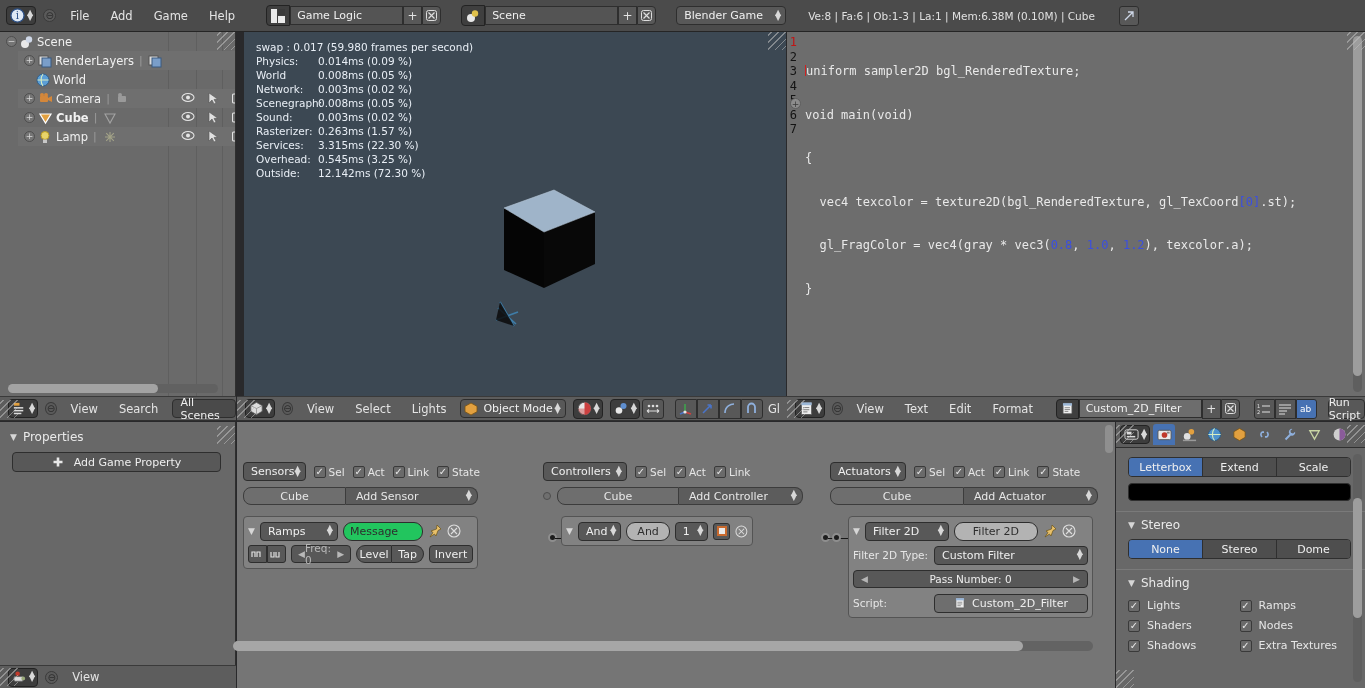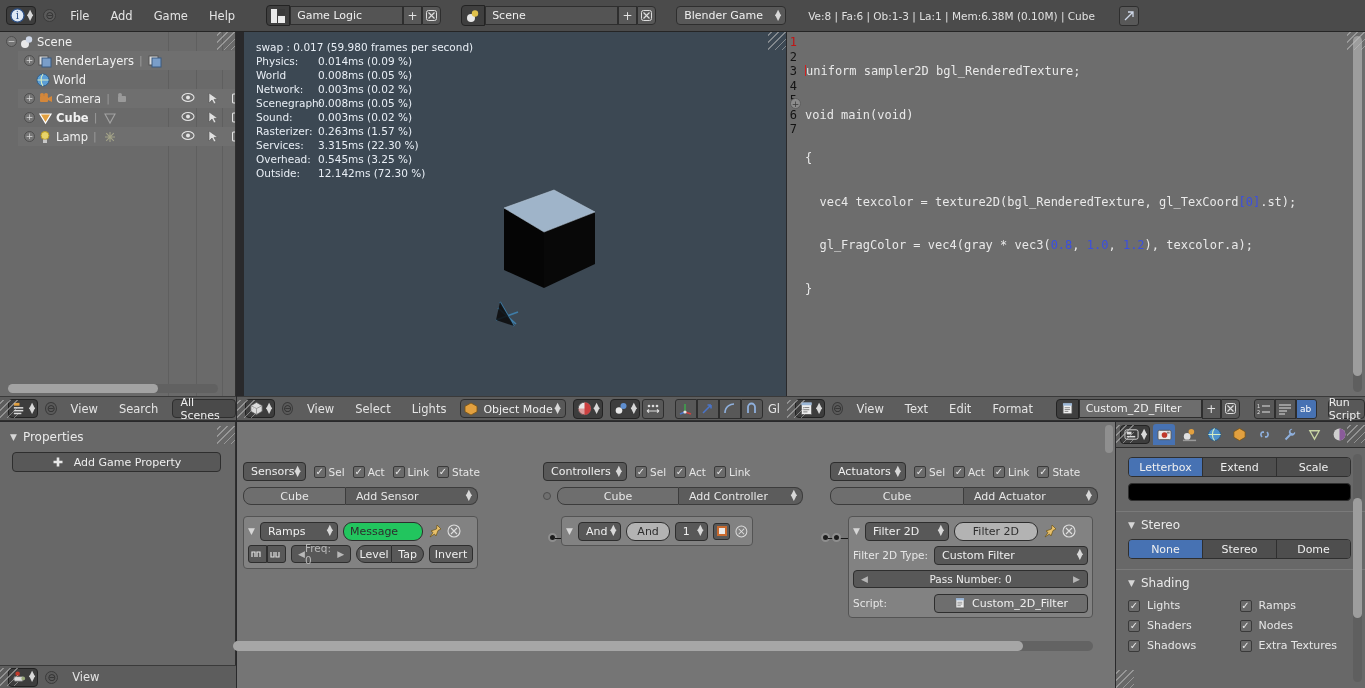--- a/index.html
+++ b/index.html
@@ -451,21 +451,21 @@
       <span class="arrows">
           <i>▲</i>
           <i>▼</i>
         </span>
     </div>
     <div class="collapse-dot">⊖</div>
     <div class="hdr-menu">View</div>
     <div class="hdr-menu">Select</div>
     <div class="hdr-menu">Lights</div>
     <div class="dropdown" style="width:130px;padding-left:3px">
-      <span style="display:flex;align-items:flex-end;gap:5px">
+      <span style="display:flex;align-items:center;gap:5px">
         <svg width="14" height="14" viewBox="0 0 14 14">
             <path d="M7 1 L13 4.3 V9.7 L7 13 L1 9.7 V4.3 Z" fill="#e2a03f" stroke="#7a5311" stroke-width=".8"></path>
           </svg>
         <span>Object Mode</span>
       </span>
       <span class="arrows">
           <i>▲</i>
           <i>▼</i>
         </span>
     </div>

